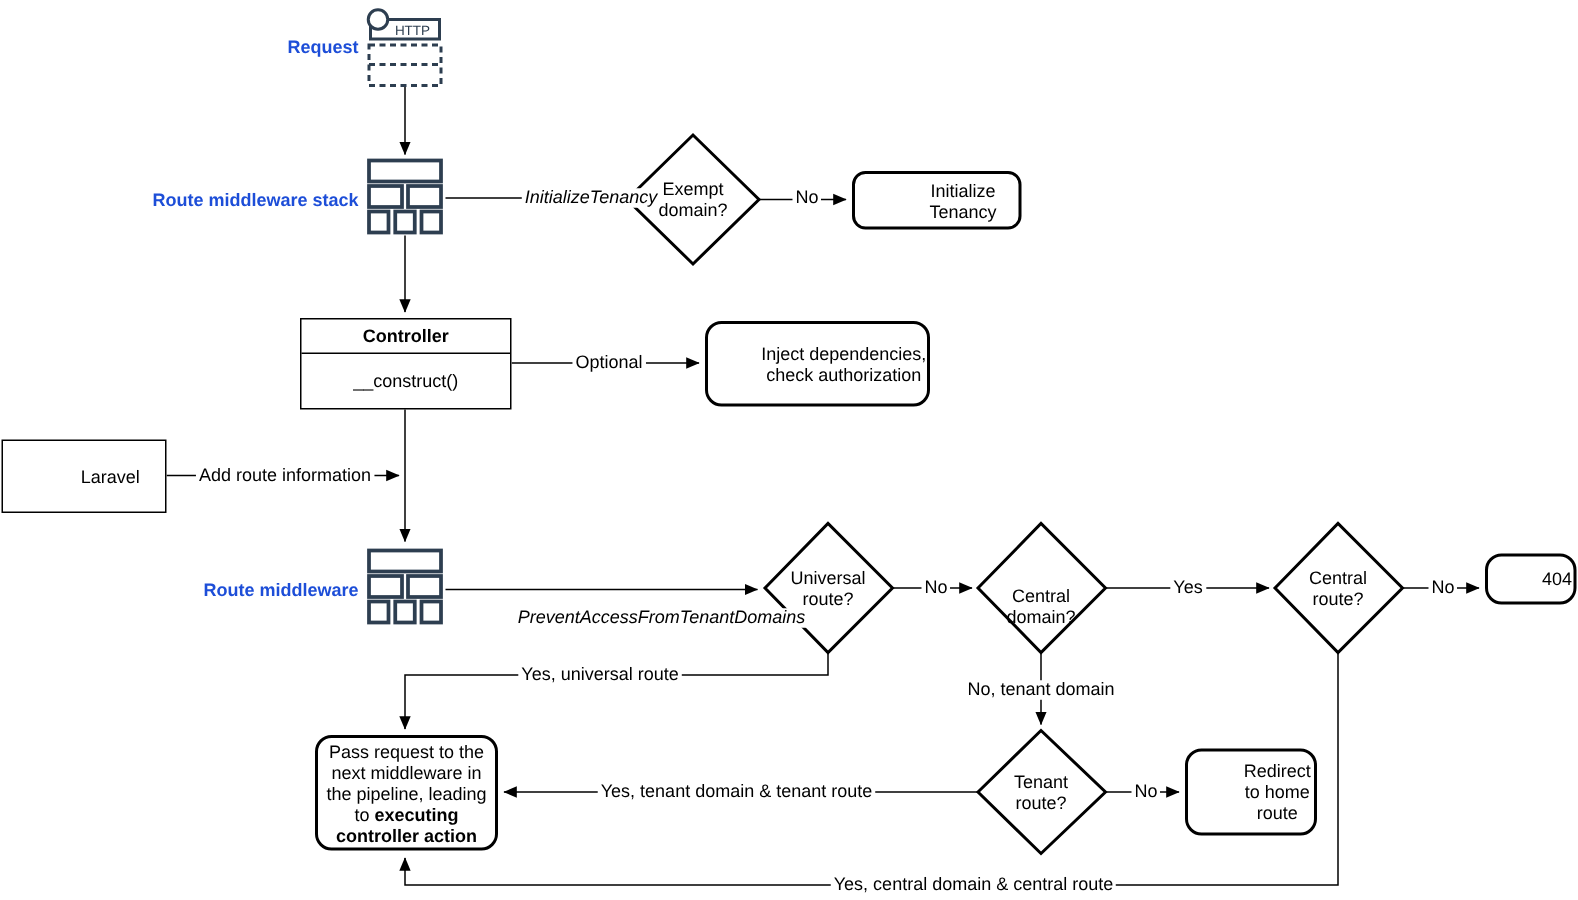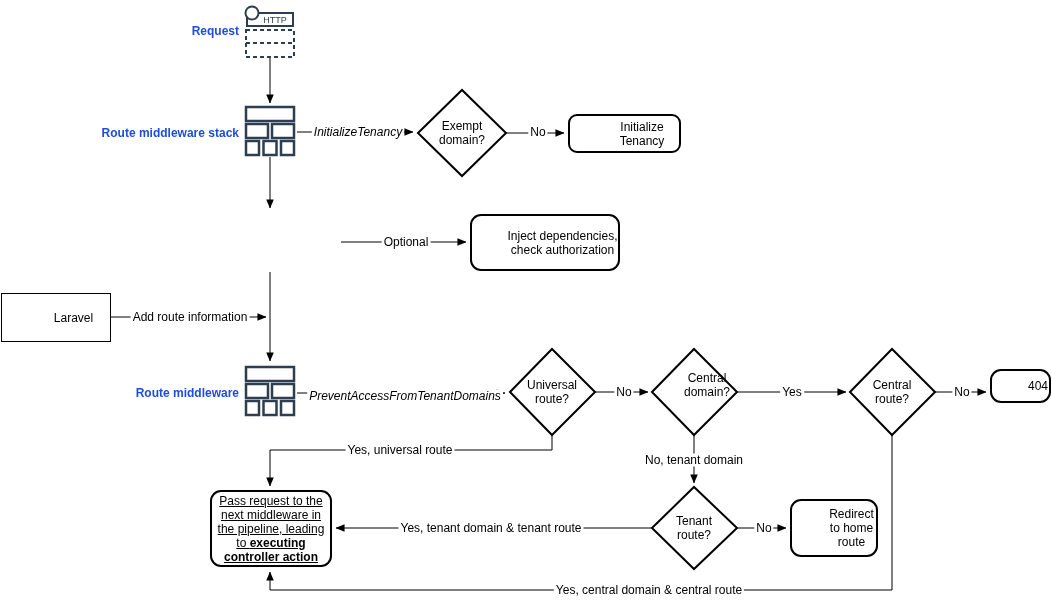--- a/index.html
+++ b/index.html
@@ -33,21 +33,21 @@
     color:#1d4ed8; white-space:nowrap;
   }
   .diamond-label {
     position:absolute; transform:translate(-50%,-50%); text-align:center;
     line-height:14px;
   }
   .edge-label {
     position:absolute; transform:translate(-50%,-50%); background:#fff;
     padding:0 2px; white-space:nowrap; line-height:13px;
   }
-  .italic { font-style:italic; }
+  .italic { font-style:italic;margin-left:36px; }
   .pass-box { flex-direction:column; padding:4px 2px; }
 </style>
 </head>
 <body>
 
 <div class="canvas">
 
   <svg class="layer">
     <defs>
       <marker id="arr" viewBox="0 0 10 10" refX="9.5" refY="5" markerWidth="9" markerHeight="9" orient="auto-start-reverse">
@@ -110,52 +110,56 @@
   </svg>
 
   <div class="node-label" style="right:813px; top:31px;">Request</div>
   <div class="node-label" style="right:813px; top:133px;">Route middleware stack</div>
   <div class="node-label" style="right:813px; top:393px;">Route middleware</div>
 
   <div class="box rounded2" style="left:568px; top:114px; width:113px; height:39px;">
     <span>Initialize Tenancy</span>
   </div>
 
+  <div class="uml" style="left:200px; top:212px; width:141px; height:61px;">
+    <div class="uml-head">Controller</div>
+    <div class="uml-body">__construct()</div>
+  </div>
 
   <div class="box thick" style="left:470px; top:214px; width:150px; height:57px;">
     <span style="width:120px;">Inject dependencies, check authorization</span>
   </div>
 
   <div class="box" style="left:1px; top:293px; width:110px; height:49px;">
     <span>Laravel</span>
   </div>
 
   <div class="box thick" style="left:990px; top:369px; width:61px; height:34px;">
     <span>404</span>
   </div>
 
   <div class="box thick pass-box" style="left:210px; top:490px; width:122px; height:77px;">
-    <div style="width:114px; text-align:center;text-decoration:underline;"><span>Pass request to the next middleware in the pipeline, leading to </span><b>executing controller action</b></div>
+    <div style="width:114px; text-align:center;"><span>Pass request to the next middleware in the pipeline, leading to </span><b>executing controller action</b></div>
   </div>
 
   <div class="box thick" style="left:790px; top:499px; width:88px; height:58px;">
     <span style="width:70px;">Redirect to home route</span>
   </div>
 
   <div class="diamond-label" style="left:462px; top:133px; width:70px;">Exempt domain?</div>
   <div class="diamond-label" style="left:552px; top:392px; width:70px;">Universal route?</div>
-  <div class="diamond-label" style="left:694px; top:385px; width:60px;margin-left:13px;">Central domain?</div>
+  <div class="diamond-label" style="left:694px; top:404px; width:60px;">Central domain?</div>
   <div class="diamond-label" style="left:892px; top:392px; width:60px;">Central route?</div>
   <div class="diamond-label" style="left:694px; top:528px; width:60px;">Tenant route?</div>
 
   <div class="edge-label italic" style="left:358px; top:132px;">InitializeTenancy</div>
   <div class="edge-label" style="left:538px; top:132px;">No</div>
   <div class="edge-label" style="left:406px; top:242px;">Optional</div>
   <div class="edge-label" style="left:190px; top:317px;">Add route information</div>
-  <div class="edge-label italic" style="left:405px; top:396px;text-align:right;">PreventAccessFromTenantDomains</div>
+  <div class="edge-label italic" style="left:405px; top:412px;text-align:right;">PreventAccessFromTenantDomains</div>
   <div class="edge-label" style="left:624px; top:392px;">No</div>
   <div class="edge-label" style="left:792px; top:392px;">Yes</div>
   <div class="edge-label" style="left:962px; top:392px;">No</div>
   <div class="edge-label" style="left:400px; top:450px;">Yes, universal route</div>
   <div class="edge-label" style="left:694px; top:460px;">No, tenant domain</div>
   <div class="edge-label" style="left:764px; top:528px;">No</div>
   <div class="edge-label" style="left:491px; top:528px;">Yes, tenant domain &amp; tenant route</div>
   <div class="edge-label" style="left:649px; top:590px;">Yes, central domain &amp; central route</div>
 
 </div>

